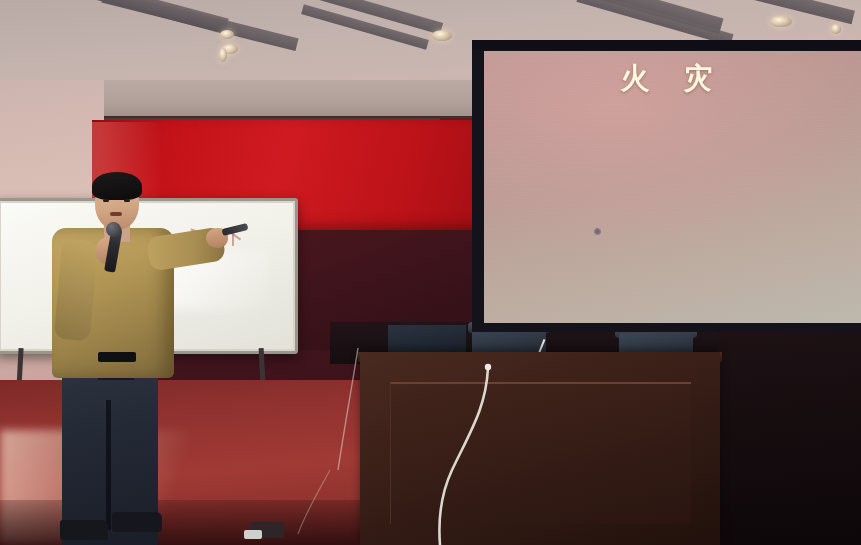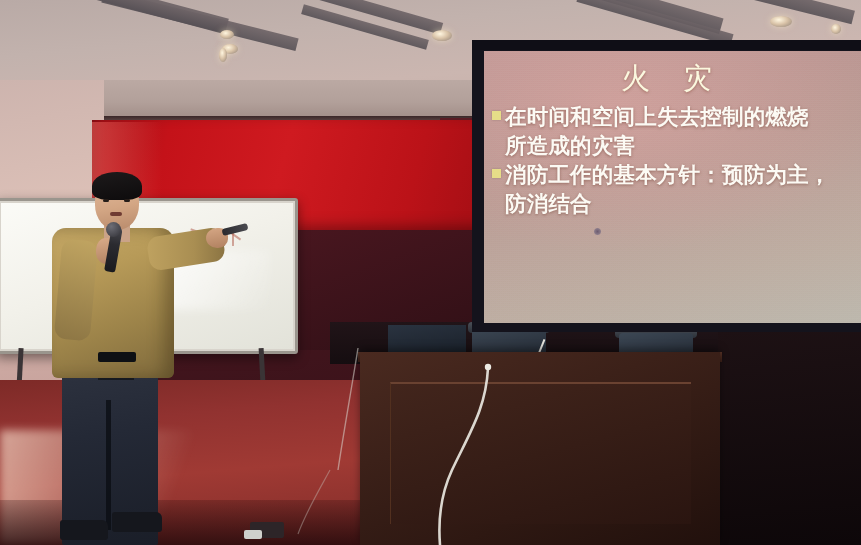--- a/index.html
+++ b/index.html
@@ -108,21 +108,21 @@
   .screen-grain{
     position:absolute;inset:0;
     background-image:
       repeating-linear-gradient(0deg,rgba(255,255,255,.045) 0px,rgba(0,0,0,.035) 1px,rgba(255,255,255,0) 2px),
       repeating-linear-gradient(90deg,rgba(255,255,255,.03) 0px,rgba(0,0,0,.03) 1px,rgba(255,255,255,0) 2px);
     pointer-events:none;
   }
   .slide-title{
     position:absolute;left:0;top:8px;width:377px;text-align:center;
     font-family:"DejaVu Serif","Liberation Serif",serif;
-    font-size:29px;font-weight:400;letter-spacing:12px;color:#fbf8df;
+    font-size:29px;font-weight:700;letter-spacing:12px;color:#fbf8df;
     text-shadow:0 1px 3px rgba(120,60,40,.5);
   }
   .slide-body{
     position:absolute;left:8px;top:52px;width:369px;
     font-family:"DejaVu Sans","Liberation Sans",sans-serif;
     color:#fcfaf4;font-size:21.5px;font-weight:700;line-height:28px;
     text-shadow:0 1px 3px rgba(110,60,45,.55);
   }
   .bullet-row{display:flex;align-items:flex-start;margin-bottom:1px;}
   .bullet-sq{
@@ -339,38 +339,20 @@
   <div class="straw"></div>
   <div class="podium-top"></div>
   <div class="podium"></div>
   <div class="podium-panel"></div>
 
   <div class="screen-frame"></div>
   <div class="screen-top-bar"></div>
   <div class="screen">
     <div class="screen-grain"></div>
     <div class="slide-title">火 灾</div>
-    <div class="slide-body">
-      <div class="bullet-row">
-        <span class="bullet-sq"></span>
-        <span class="bullet-text">在时间和空间上失去控制的燃烧</span>
-      </div>
-      <div class="bullet-row">
-        <span class="bullet-sq" style="visibility:hidden"></span>
-        <span class="bullet-text">所造成的灾害</span>
-      </div>
-      <div class="bullet-row">
-        <span class="bullet-sq"></span>
-        <span class="bullet-text">消防工作的基本方针：预防为主，</span>
-      </div>
-      <div class="bullet-row">
-        <span class="bullet-sq" style="visibility:hidden"></span>
-        <span class="bullet-text">防消结合</span>
-      </div>
-    </div>
   </div>
   <div class="cursor-dot"></div>
 
   <div class="p-legs"></div>
   <div class="p-leg-split"></div>
   <div class="p-shoe" style="left:60px;top:520px;width:48px;height:20px;"></div>
   <div class="p-shoe" style="left:112px;top:512px;width:50px;height:20px;"></div>
   <div class="p-shirt"></div>
   <div class="p-jacket"></div>
   <div class="p-arm-l"></div>

